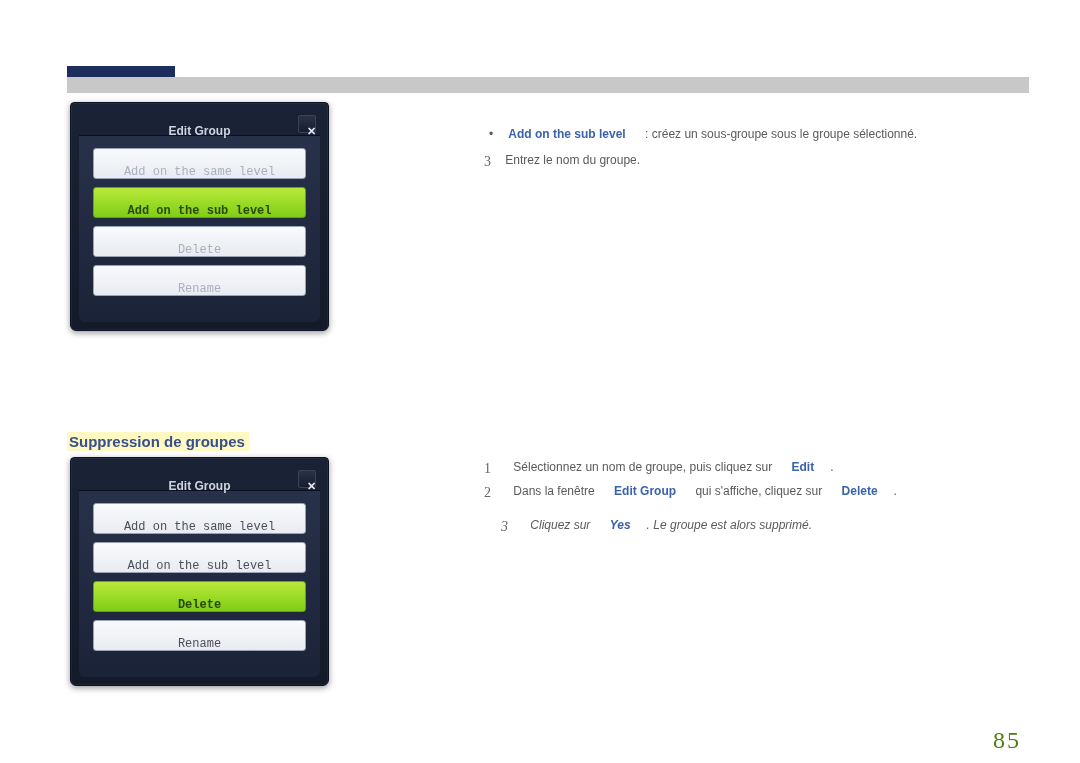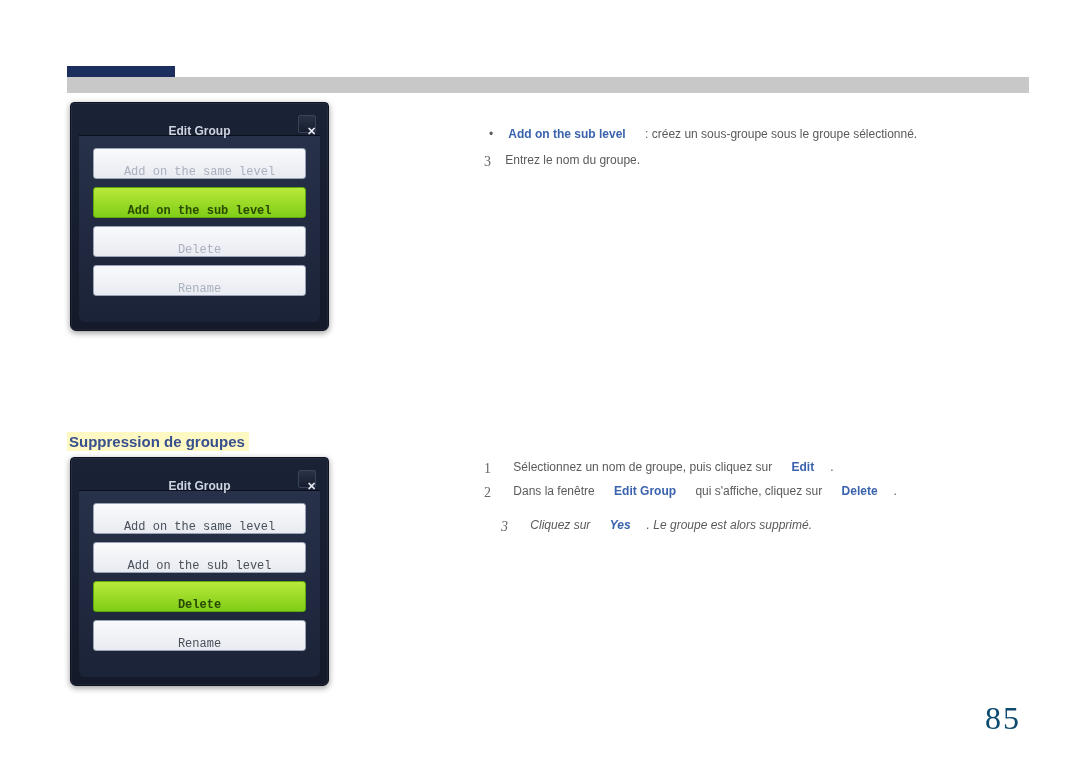--- a/index.html
+++ b/index.html
@@ -22,24 +22,24 @@
   .header-rule {
     position: absolute;
     top: 69px;
     left: 59px;
     right: 59px;
     height: 1px;
     background: #c8c8c8;
   }
   .page-number {
     position: absolute;
-    bottom: 26px;
+    bottom: 9px;
     right: 59px;
-    font-size: 32px;
-    color: #0c4a6e;
+    font-size: 24px;
+    color: #4d7c0f;
     font-family: Georgia, serif;
     letter-spacing: 2px;
   }
 
   
   .dialog {
     position: absolute;
     width: 259px;
     background: linear-gradient(#1a2236, #141a29);
     border: 1px solid #0c1222;

